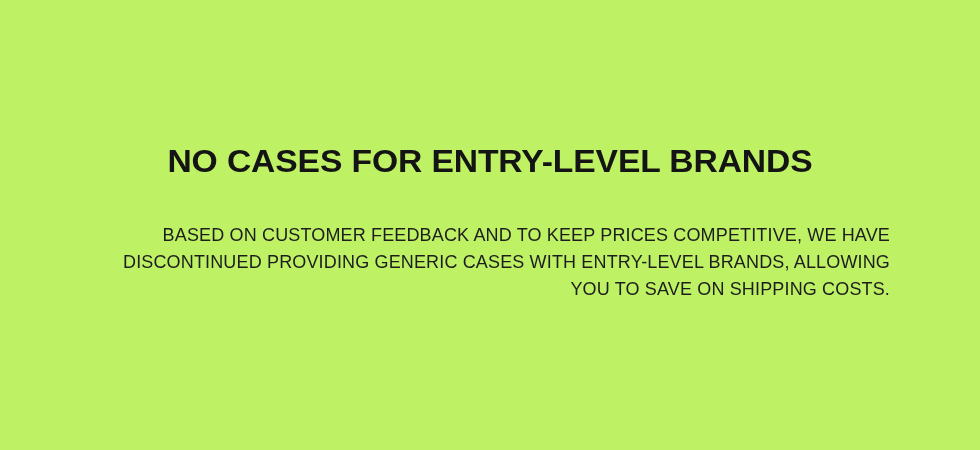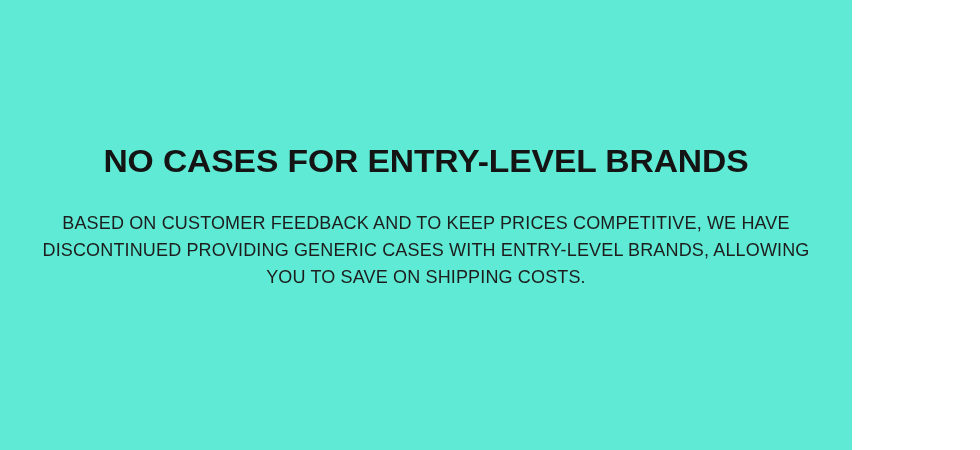--- a/index.html
+++ b/index.html
@@ -12,23 +12,23 @@
     width: 980px;
     height: 450px;
     background: #ffffff;
     font-family: "Liberation Sans", sans-serif;
     -webkit-font-smoothing: antialiased;
     overflow: hidden;
   }
 
   .promo-section {
     box-sizing: border-box;
-    width: 852px;
+    width: 980px;
     height: 450px;
-    background: #5eead4;
+    background: #bef264;
     display: flex;
     flex-direction: column;
     align-items: center;
     justify-content: flex-start;
     padding-top: 143px;
   }
 
   .promo-inner {
     width: 900px;
     text-align: center;
@@ -42,32 +42,33 @@
     line-height: 38px;
     letter-spacing: -0.1px;
     color: #141414;
     text-transform: uppercase;
     transform: scaleX(1.085);
     transform-origin: center center;
     white-space: nowrap;
   }
 
   .promo-body {
-    margin: 4px;
+    margin: 16px;
     padding-top: 25px;
     font-family: "Liberation Sans", sans-serif;
     font-size: 18px;
     font-weight: 400;
     line-height: 27px;
     letter-spacing: 0.15px;
     color: #1d1d1d;
     text-transform: uppercase;
     max-width: 800px;
     margin-left: auto;
     margin-right: auto;
+    text-align: right;
   }
 </style>
 </head>
 <body>
 
 <section class="promo-section">
   <div class="promo-inner">
     <h2 class="promo-heading">NO CASES FOR ENTRY-LEVEL BRANDS</h2>
     <p class="promo-body">BASED ON CUSTOMER FEEDBACK AND TO KEEP PRICES COMPETITIVE, WE HAVE DISCONTINUED PROVIDING GENERIC CASES WITH ENTRY-LEVEL BRANDS, ALLOWING YOU TO SAVE ON SHIPPING COSTS.</p>
   </div>

